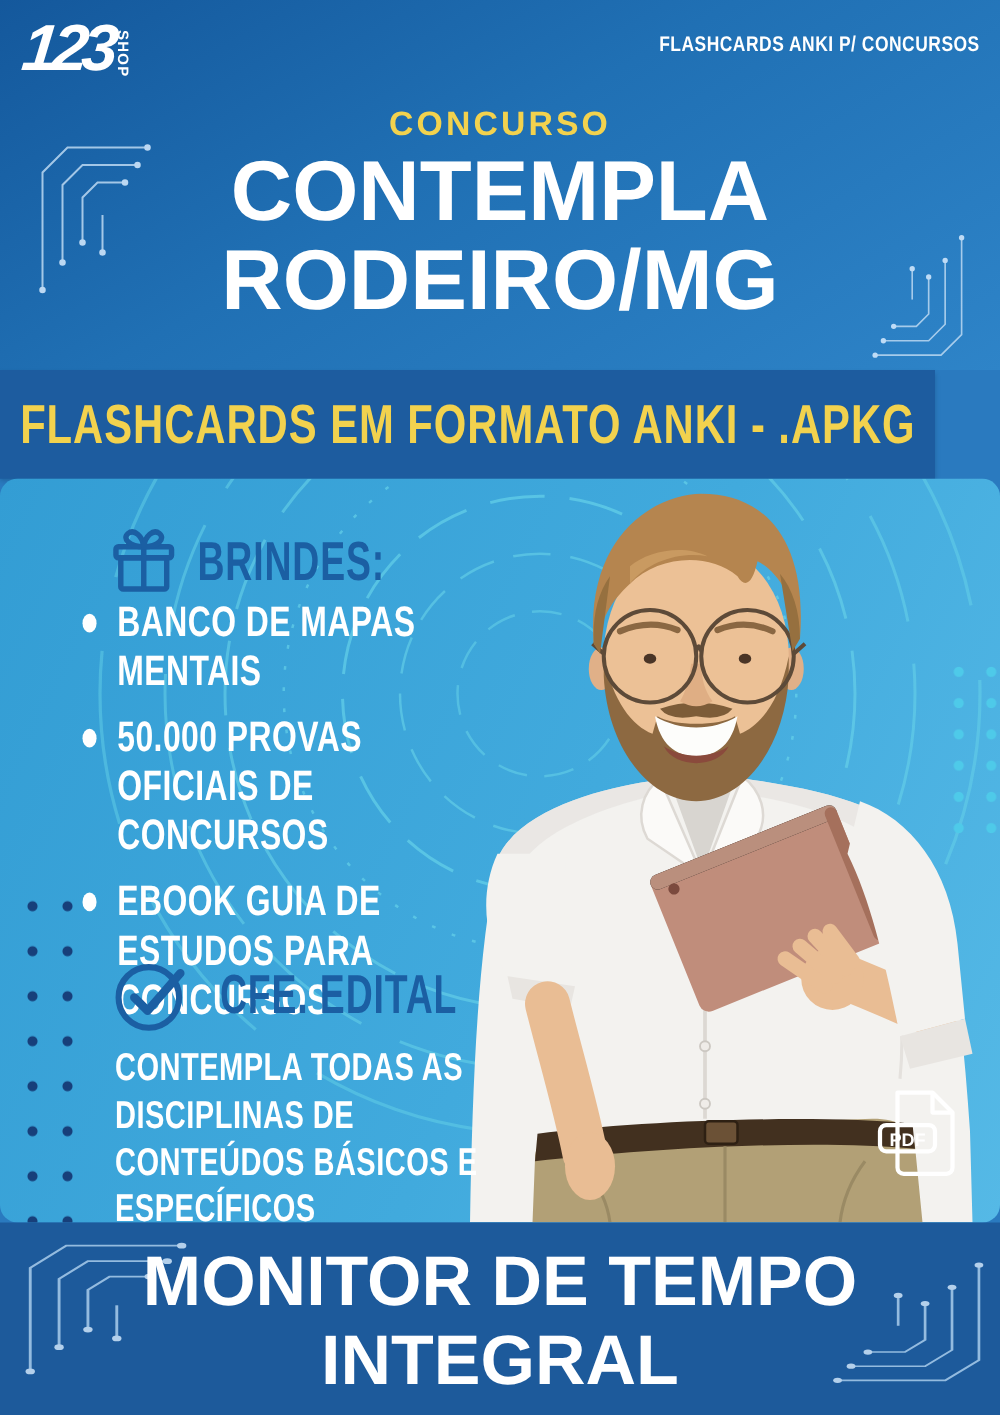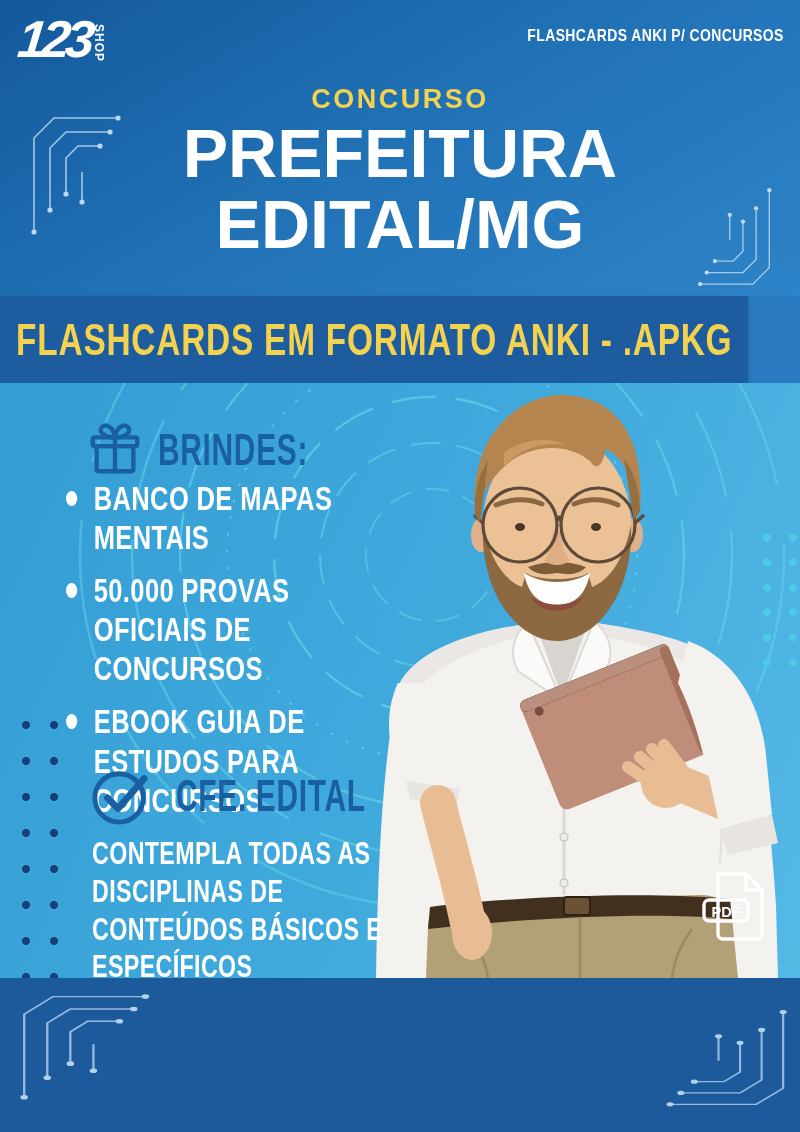--- a/index.html
+++ b/index.html
@@ -30,21 +30,21 @@
 
   
   .format-banner{position:absolute;left:0;top:296px;width:748px;height:87px;
     background:var(--deep-blue);display:flex;align-items:center;justify-content:center;
     box-shadow:0 2px 4px rgba(0,30,60,.25);}
   .format-banner span{display:inline-block;color:var(--accent-yellow);font-size:44px;
     font-weight:bold;white-space:nowrap;transform:scaleX(0.76);letter-spacing:1px;}
 
   
   .photo-section{position:absolute;left:0;top:383px;width:800px;height:595px;overflow:hidden;
-    background:linear-gradient(115deg,#339dd4 0%,#41aadd 55%,#55b9e6 100%);}
+    background:linear-gradient(115deg,#339dd4 0%,#41aadd 55%,#55b9e6 100%);border-radius:14px;}
   .circles,.man{position:absolute;}
   .circles{left:0;top:0;}
   .man{left:368px;top:0;}
 
   .dots-left{position:absolute;left:6px;top:318px;width:58px;height:282px;
     background-image:radial-gradient(circle,#173f7a 3.6px,transparent 4.4px);
     background-size:28px 36px;background-position:6px 6px;}
   .dots-right{position:absolute;left:750px;top:138px;width:52px;height:148px;
     background-image:radial-gradient(circle,#4ecae9 3.6px,transparent 4.4px);
     background-size:26px 25px;background-position:4px 4px;}
@@ -124,21 +124,21 @@
           <circle cx="14" cy="126" r="2.6"></circle>
         <circle cx="90" cy="26" r="2.6"></circle>
           <circle cx="30" cy="104" r="2.6"></circle>
         <circle cx="80" cy="40" r="2.6"></circle>
           <circle cx="46" cy="88" r="2.6"></circle>
         <circle cx="62" cy="96" r="2.6"></circle>
       </g>
     </svg>
 
     <div class="kicker">CONCURSO</div>
-    <h1 class="main-title">PREFEITURA EDITAL/MG</h1>
+    <h1 class="main-title">CONTEMPLA RODEIRO/MG</h1>
   </div>
 
   <div class="format-banner">
     <span>FLASHCARDS EM FORMATO ANKI - .APKG</span>
   </div>
 
   <div class="photo-section">
 
     <svg class="circles" width="800" height="595" viewBox="0 0 800 595">
       <g fill="none" stroke="#6fdcec">
@@ -302,15 +302,16 @@
       <g fill="#cfe5fa">
         <circle cx="98" cy="12" r="2.6"></circle>
           <circle cx="14" cy="126" r="2.6"></circle>
         <circle cx="90" cy="26" r="2.6"></circle>
           <circle cx="30" cy="104" r="2.6"></circle>
         <circle cx="80" cy="40" r="2.6"></circle>
           <circle cx="46" cy="88" r="2.6"></circle>
         <circle cx="62" cy="96" r="2.6"></circle>
       </g>
     </svg>
+    <div class="footer-title">MONITOR DE TEMPO INTEGRAL</div>
   </div>
 
 </div>
 
 </body></html>

